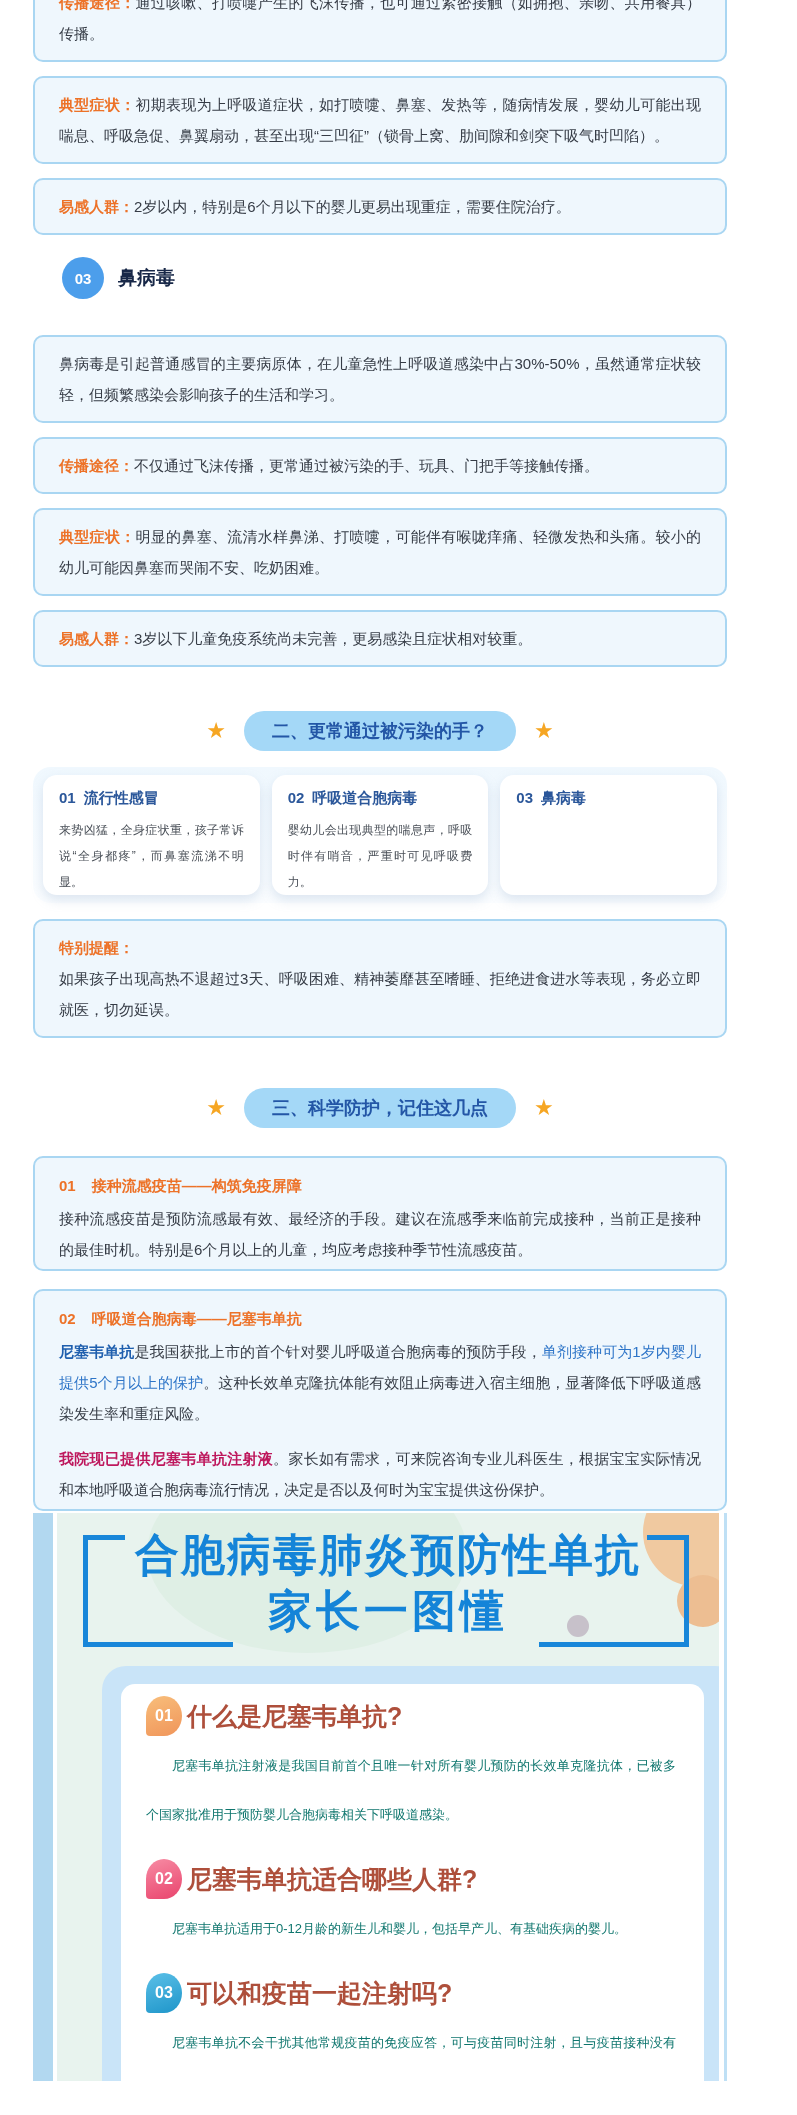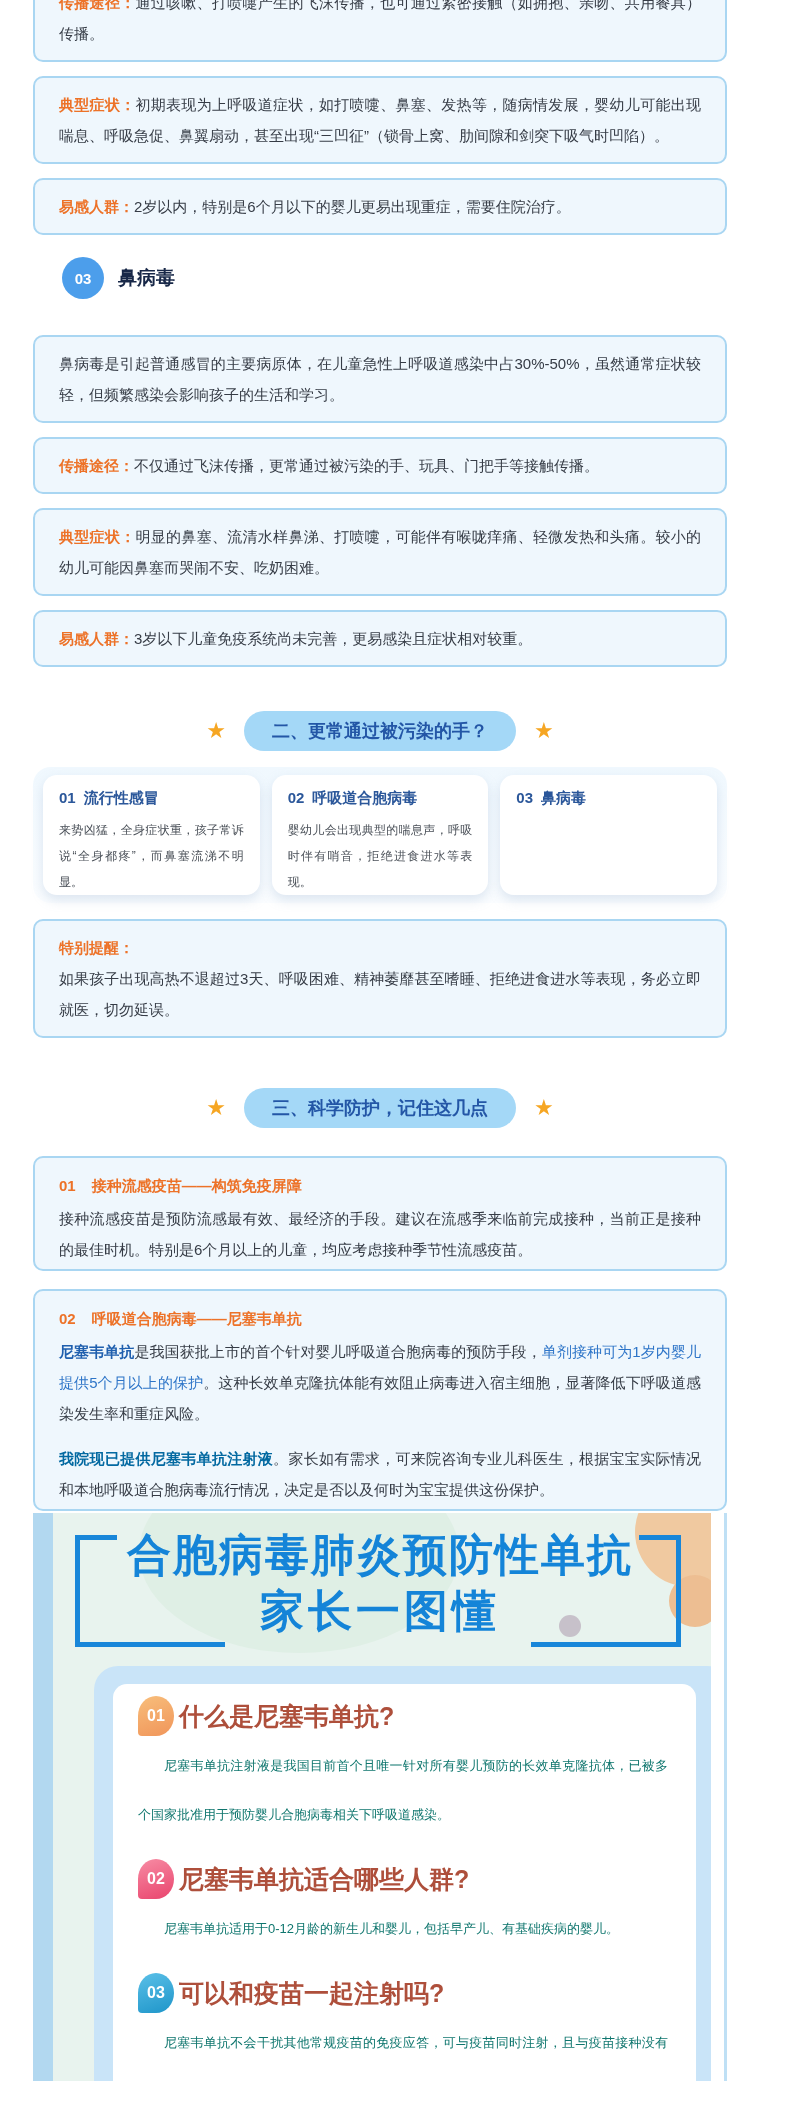--- a/index.html
+++ b/index.html
@@ -59,30 +59,30 @@
   .notice-label { color:#ED7228; font-weight:bold; display:block; }
   .tip-box { padding:12px 24px 4px; }
   .tip-box.t1 { margin-top:28px; }
   .tip-box.t2 { margin-top:18px; }
   .tip-head { color:#ED7228; font-weight:bold; }
   .tip-head .n { margin-right:16px; }
   .tip-p { margin-top:2px; }
   .tip-p2 { margin-top:14px; }
   .blue-lead { color:#1F5FAE; font-weight:bold; }
   .blue-seg { color:#2E75C8; }
-  .orange-lead { color:#0369a1; font-weight:bold; }
+  .orange-lead { color:#be185d; font-weight:bold; }
 
   
   .infographic {
     position:relative; margin-top:2px; width:694px; height:568px;
     overflow:hidden; background:#fff;
   }
   .ig-leftbar { position:absolute; left:0; top:0; bottom:0; width:20px; background:#B2D8F0; }
   .ig-rightline { position:absolute; right:0; top:0; bottom:0; width:3px; background:#BFE0F5; }
-  .ig-mint { position:absolute; left:16px; top:0; width:662px; height:568px; background:#E8F3EE; overflow:hidden; }
+  .ig-mint { position:absolute; left:24px; top:0; width:662px; height:568px; background:#E8F3EE; overflow:hidden; }
   .deco { position:absolute; border-radius:50%; }
   .deco.green { width:320px; height:200px; left:90px; top:-60px; background:#DFEFE5; }
   .deco.tan-big { width:110px; height:110px; right:-34px; top:-36px; background:#F0C9A0; }
   .deco.tan-small { width:52px; height:52px; right:-10px; top:62px; background:#EDBE92; }
   .deco.gray-dot { width:22px; height:22px; right:130px; top:102px; background:#C7C1CA; }
   .ig-title { position:relative; text-align:center; padding-top:14px; color:#1484D8; }
   .ig-title .l1 { font-size:44px; line-height:56px; font-weight:900; letter-spacing:2px; }
   .ig-title .l2 { font-size:44px; line-height:56px; font-weight:700; letter-spacing:4px; }
   .br { position:absolute; background:#1886D9; }
   .br-l-v { left:26px; top:22px; width:5px; height:112px; }
@@ -155,21 +155,21 @@
     <span class="star">★</span>
   </div>
 
   <div class="cards-panel">
     <div class="cmp-card">
       <div class="cmp-title"><span class="n">01</span><span>流行性感冒</span></div>
       <div class="cmp-text">来势凶猛，全身症状重，孩子常诉说“全身都疼”，而鼻塞流涕不明显。</div>
     </div>
     <div class="cmp-card">
       <div class="cmp-title"><span class="n">02</span><span>呼吸道合胞病毒</span></div>
-      <div class="cmp-text">婴幼儿会出现典型的喘息声，呼吸时伴有哨音，拒绝进食进水等表现。</div>
+      <div class="cmp-text">婴幼儿会出现典型的喘息声，呼吸时伴有哨音，严重时可见呼吸费力。</div>
     </div>
     <div class="cmp-card">
       <div class="cmp-title"><span class="n">03</span><span>鼻病毒</span></div>
     </div>
   </div>
 
   <div class="info-box notice-box">
     <span class="notice-label">特别提醒：</span>
     <span>如果孩子出现高热不退超过3天、呼吸困难、精神萎靡甚至嗜睡、拒绝进食进水等表现，务必立即就医，切勿延误。</span>
   </div>

